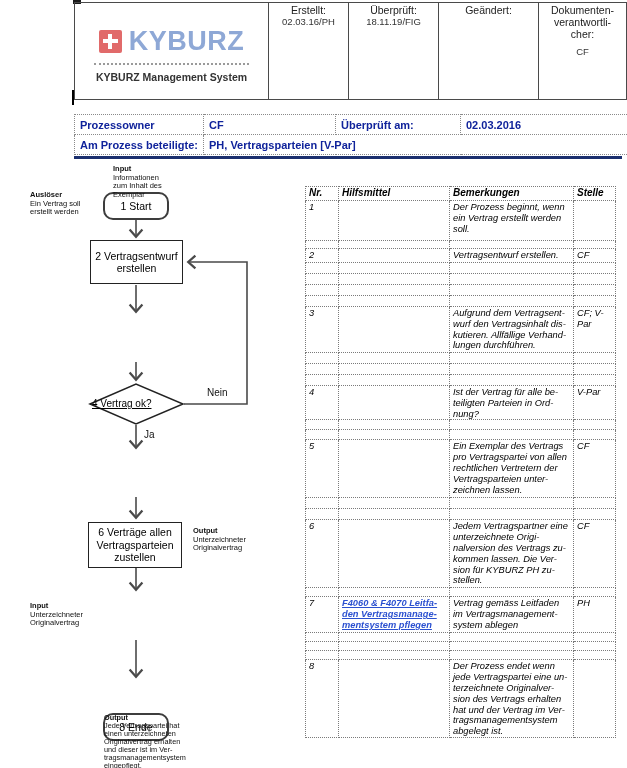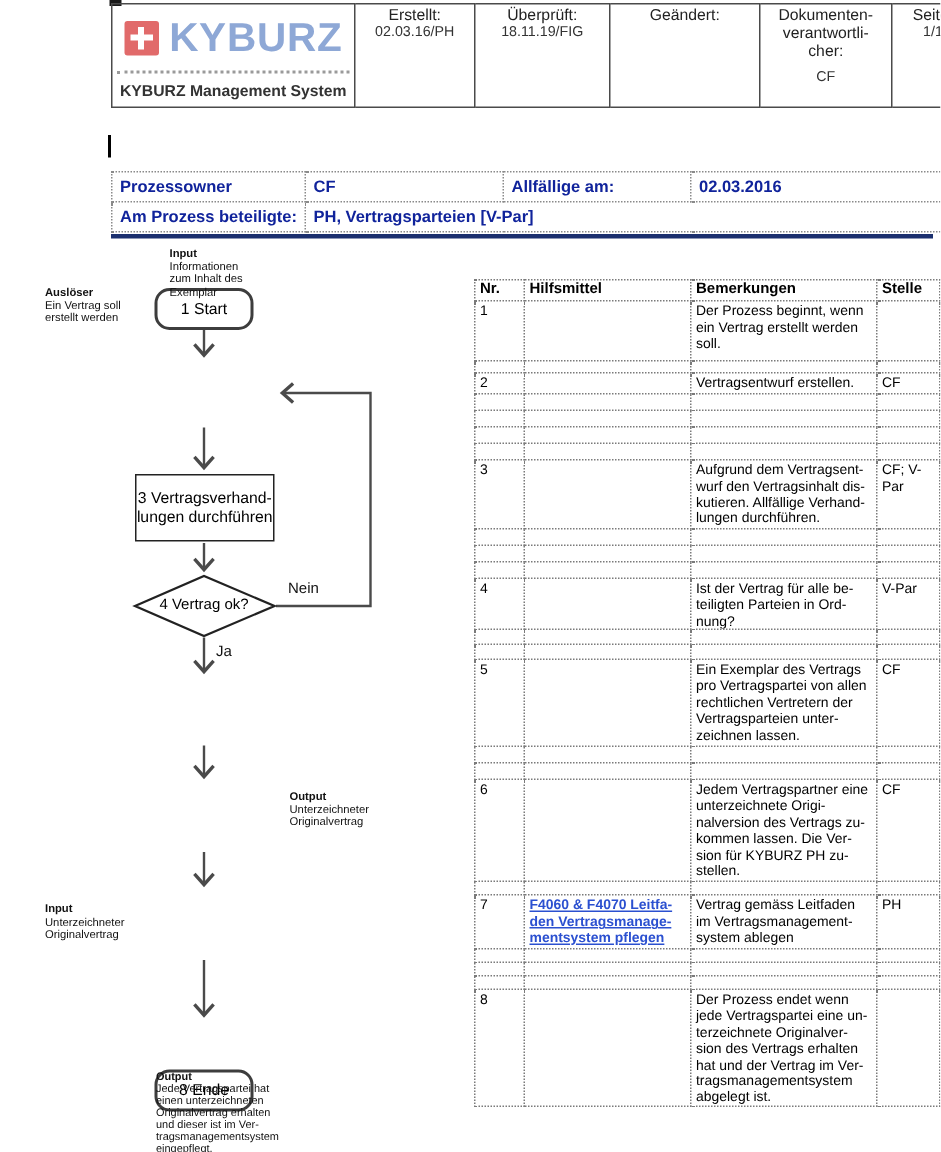--- a/index.html
+++ b/index.html
@@ -4,21 +4,21 @@
 <style>
   html,body{margin:0;padding:0;background:#fff;}
   #page{position:relative;width:627px;height:768px;background:#fff;overflow:hidden;
         font-family:"Liberation Sans",sans-serif;color:#000;}
 
   
   #hdr{position:absolute;left:74px;top:2px;width:549px;height:70px;border-collapse:collapse;table-layout:fixed;}
   #hdr td{border:1px solid #4a4a4a;vertical-align:top;text-align:center;padding:1px 2px;overflow:hidden;}
   #hdr .hlabel{font-size:10.5px;color:#222;line-height:12px;}
   #hdr .hval{font-size:9.5px;color:#333;line-height:12px;}
-  .logo-cell{padding:0 !important;margin-top:28px;}
+  .logo-cell{padding:16px !important;margin-top:28px;}
   .logo-top{height:44px;display:flex;align-items:center;justify-content:center;gap:7px;}
   .cross{width:23px;height:23px;background:#e16a6a;position:relative;border-radius:2px;flex:0 0 auto;}
   .cross .cv{position:absolute;left:9.5px;top:4px;width:4px;height:15px;background:#fff;}
   .cross .ch{position:absolute;left:4px;top:9.5px;width:15px;height:4px;background:#fff;}
   .brand{font-size:27px;font-weight:bold;color:#8ea8d6;letter-spacing:.5px;}
   .logo-div{border-top:2px dotted #9a9a9a;margin:0 3px;}
   .logo-sub{font-size:10.5px;font-weight:bold;color:#333;padding-top:6px;}
 
   
   #title{position:absolute;left:74px;top:89px;font-size:14px;font-weight:bold;color:#10239b;}
@@ -31,28 +31,28 @@
            padding:3px 5px 2px 5px;height:14px;vertical-align:middle;}
   #navyline{position:absolute;left:74px;top:156px;width:548px;height:3px;background:#1b2f6e;}
 
   
   #flowsvg{position:absolute;left:0;top:0;width:627px;height:768px;}
   .node{position:absolute;background:#fff;border:2px solid #3d3d3d;display:flex;flex-direction:column;
         align-items:center;justify-content:center;font-size:10.5px;line-height:12.5px;text-align:center;z-index:2;}
   .node span{display:block;}
   .rounded{border-radius:10px;border-width:2px;}
   .rect{border-width:1.5px;border-color:#222;}
-  .dlabel{position:absolute;z-index:3;font-size:10px;text-align:center;}
+  .dlabel{position:absolute;z-index:3;font-size:10px;text-decoration:underline;}
   .flabel{position:absolute;font-size:7.5px;line-height:8.6px;color:#111;z-index:3;}
   .flabel b{display:block;}
   .flabel span{display:block;}
   .branchlbl{position:absolute;font-size:10px;color:#111;z-index:3;}
 
   
-  #ptab{position:absolute;left:316px;top:186px;width:282px;border-collapse:collapse;table-layout:fixed;}
+  #ptab{position:absolute;left:305px;top:186px;width:282px;border-collapse:collapse;table-layout:fixed;font-style:italic;}
   #ptab td{border:1px dotted #7a7a7a;font-size:9.3px;line-height:10.8px;vertical-align:top;
            padding:1px 3px 0 3px;overflow:hidden;word-wrap:break-word;}
   #ptab tr.hd td{font-weight:bold;font-size:10px;height:12px;}
   #ptab a{color:#2b50d0;text-decoration:underline;font-weight:bold;}
   #ptab tr.sp td{padding:0;}
 </style>
 </head>
 <body>
 
 <div id="page">
@@ -99,21 +99,21 @@
   </tbody>
     </table>
 
   <div id="caret"></div>
 
   <table id="info">
     <tbody>
         <tr>
       <td style="width:118px">Prozessowner</td>
       <td style="width:121px">CF</td>
-      <td style="width:114px">Allfällige am:</td>
+      <td style="width:114px">Überprüft am:</td>
       <td style="width:195px">02.03.2016</td>
     </tr>
     <tr>
       <td>Am Prozess beteiligte:</td>
       <td colspan="3">PH, Vertragsparteien [V-Par]</td>
     </tr>
   </tbody>
     </table>
   <div id="navyline"></div>
 
@@ -132,41 +132,46 @@
       <line x1="136" y1="568" x2="136" y2="589" marker-end="url(#arr)"></line>
       <line x1="136" y1="640" x2="136" y2="676" marker-end="url(#arr)"></line>
       <polyline points="184,404 247,404 247,262 189,262" marker-end="url(#arr)"></polyline>
     </g>
     <polygon points="90,404 136,384 183,404 136,424" fill="#ffffff" stroke="#222" stroke-width="1.5"></polygon>
   </svg>
 
   <div class="node rounded" style="left:103px;top:192px;width:62px;height:24px">
     <span>1 Start</span>
   </div>
-  <div class="node rect" style="left:90px;top:316px;width:91px;height:43px">
-    <span>3 Vertragsverhand-</span>
-    <span>lungen durchführen</span>
+  <div class="node rect" style="left:90px;top:240px;width:91px;height:42px">
+    <span>2 Vertragsentwurf</span>
+    <span>erstellen</span>
   </div>
   <div class="dlabel" style="left:92px;top:398px;width:88px">4 Vertrag ok?</div>
+  <div class="node rect" style="left:88px;top:522px;width:92px;height:44px">
+    <span>6 Verträge allen</span>
+    <span>Vertragsparteien</span>
+    <span>zustellen</span>
+  </div>
   <div class="node rounded" style="left:103px;top:713px;width:62px;height:24px">
     <span>8 Ende</span>
   </div>
 
   <div class="flabel" style="left:113px;top:165px;width:72px">
     <b>Input</b>
     <span>Informationen</span>
     <span>zum Inhalt des</span>
     <span>Exemplar</span>
   </div>
   <div class="flabel" style="left:30px;top:191px;width:68px">
     <b>Auslöser</b>
     <span>Ein Vertrag soll</span>
     <span>erstellt werden</span>
   </div>
-  <div class="branchlbl" style="left:192px;top:387px">Nein</div>
+  <div class="branchlbl" style="left:207px;top:387px">Nein</div>
   <div class="branchlbl" style="left:144px;top:429px">Ja</div>
   <div class="flabel" style="left:193px;top:527px;width:72px">
     <b>Output</b>
     <span>Unterzeichneter</span>
     <span>Originalvertrag</span>
   </div>
   <div class="flabel" style="left:30px;top:602px;width:62px">
     <b>Input</b>
     <span>Unterzeichneter</span>
     <span>Originalvertrag</span>

